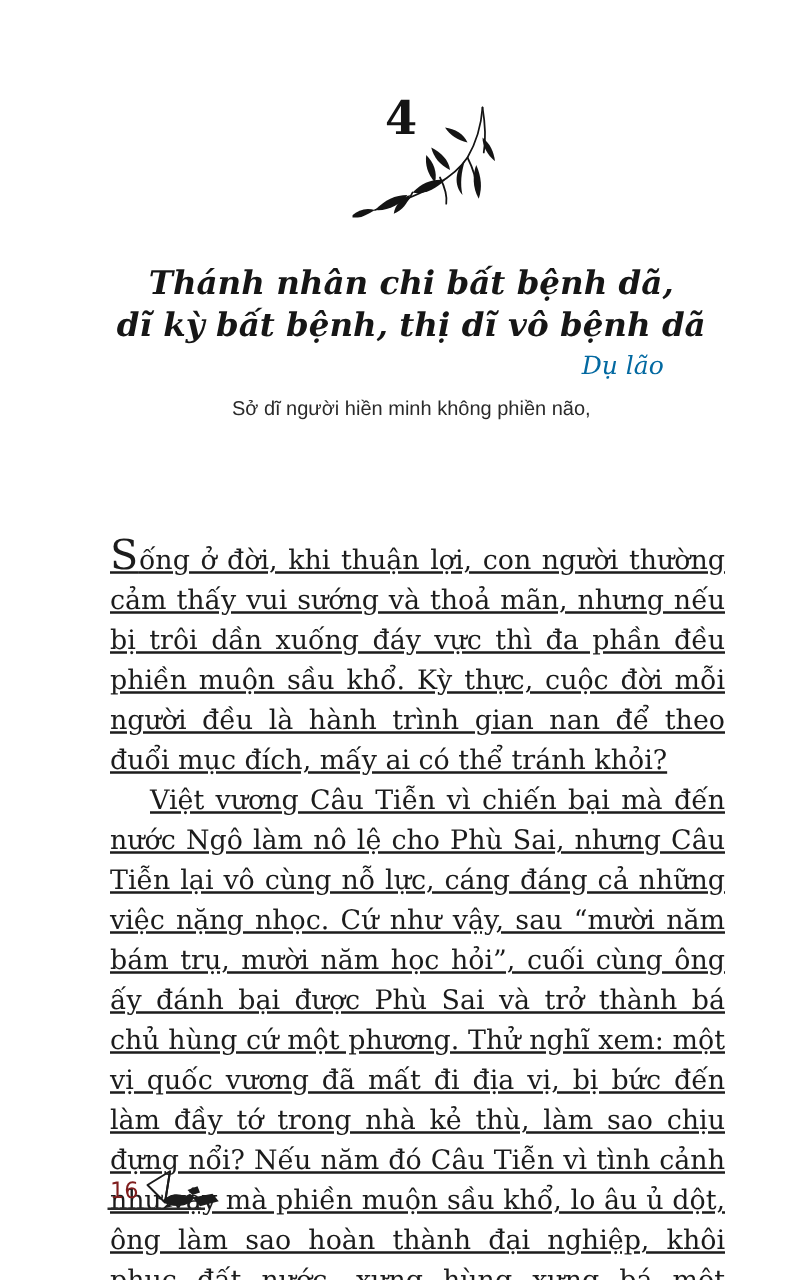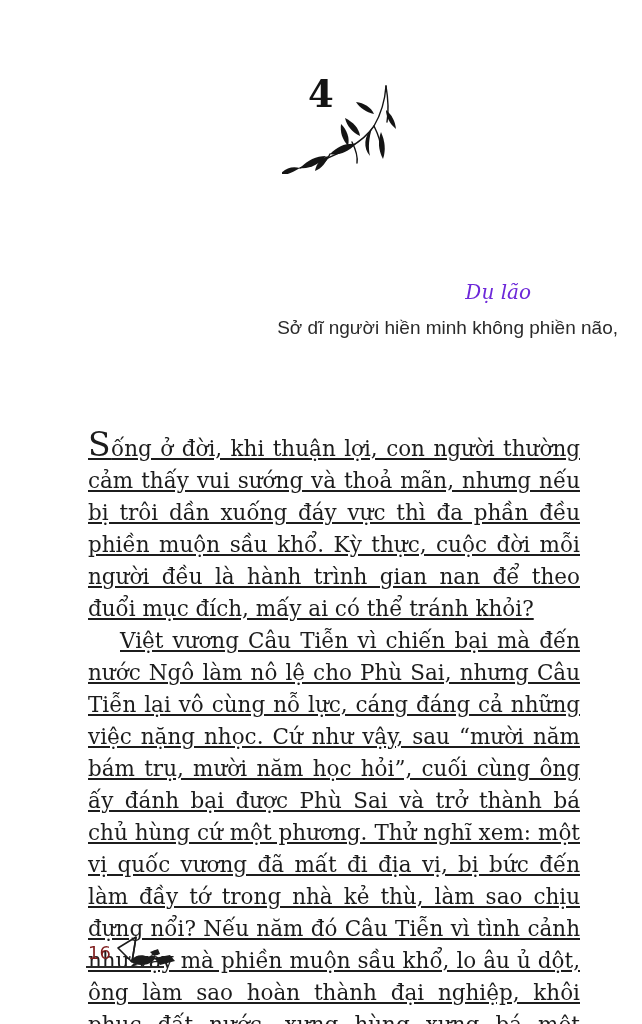--- a/index.html
+++ b/index.html
@@ -53,32 +53,32 @@
   }
   .epigraph-attribution {
     position: absolute;
     top: 280px;
     left: 0;
     width: 531px;
     text-align: right;
     font-family: "DejaVu Serif", serif;
     font-style: italic;
     font-size: 20px;
-    color: #6d28d9;
+    color: #0369a1;
   }
 
   
   .translation {
     position: absolute;
     top: 315px;
     left: 40px;
     width: 578px;
-    text-align: right;
+    text-align: center;
     font-family: "Liberation Sans", sans-serif;
-    font-size: 19px;
+    font-size: 16px;
     line-height: 25px;
     color: #2a2a2a;
   }
 
   
   .body-text {
     position: absolute;
     top: 433px;
     left: 88px;
     width: 492px;
@@ -149,20 +149,24 @@
       <path d="M46,72 C44,79 40,84 33,87 C34,80 39,74 46,72 Z"></path>
       <path d="M66,62 C60,55 58,48 59,40 C65,46 68,54 66,62 Z"></path>
       <path d="M78,52 C70,48 65,42 63,34 C71,38 77,44 78,52 Z"></path>
       <path d="M90,44 C87,54 86,63 88,72 C81,64 82,52 90,44 Z"></path>
       <path d="M99,48 C103,57 104,66 101,75 C96,66 96,56 99,48 Z"></path>
       <path d="M92,30 C84,28 78,24 74,18 C82,19 89,23 92,30 Z"></path>
       <path d="M104,26 C110,31 113,37 114,45 C108,40 104,33 104,26 Z"></path>
     </g>
   </svg>
 
+  <div class="epigraph">
+    <div>Thánh nhân chi bất bệnh dã,</div>
+    <div>dĩ kỳ bất bệnh, thị dĩ vô bệnh dã</div>
+  </div>
 
   <div class="epigraph-attribution">Dụ lão</div>
 
   <div class="translation">
     <div>Sở dĩ người hiền minh không phiền não,</div>
   </div>
 
   <div class="body-text">
     <p><span class="initial-cap">S</span><span>ống ở đời, khi thuận lợi, con người thường cảm thấy vui sướng và thoả mãn, nhưng nếu bị trôi dần xuống đáy vực thì đa phần đều phiền muộn sầu khổ. Kỳ thực, cuộc đời mỗi người đều là hành trình gian nan để theo đuổi mục đích, mấy ai có thể tránh khỏi?</span></p>
     <p class="para-indent">Việt vương Câu Tiễn vì chiến bại mà đến nước Ngô làm nô lệ cho Phù Sai, nhưng Câu Tiễn lại vô cùng nỗ lực, cáng đáng cả những việc nặng nhọc. Cứ như vậy, sau “mười năm bám trụ, mười năm học hỏi”, cuối cùng ông ấy đánh bại được Phù Sai và trở thành bá chủ hùng cứ một phương. Thử nghĩ xem: một vị quốc vương đã mất đi địa vị, bị bức đến làm đầy tớ trong nhà kẻ thù, làm sao chịu đựng nổi? Nếu năm đó Câu Tiễn vì tình cảnh như vậy mà phiền muộn sầu khổ, lo âu ủ dột, ông làm sao hoàn thành đại nghiệp, khôi phục đất nước, xưng hùng xưng bá một phương?</p>

